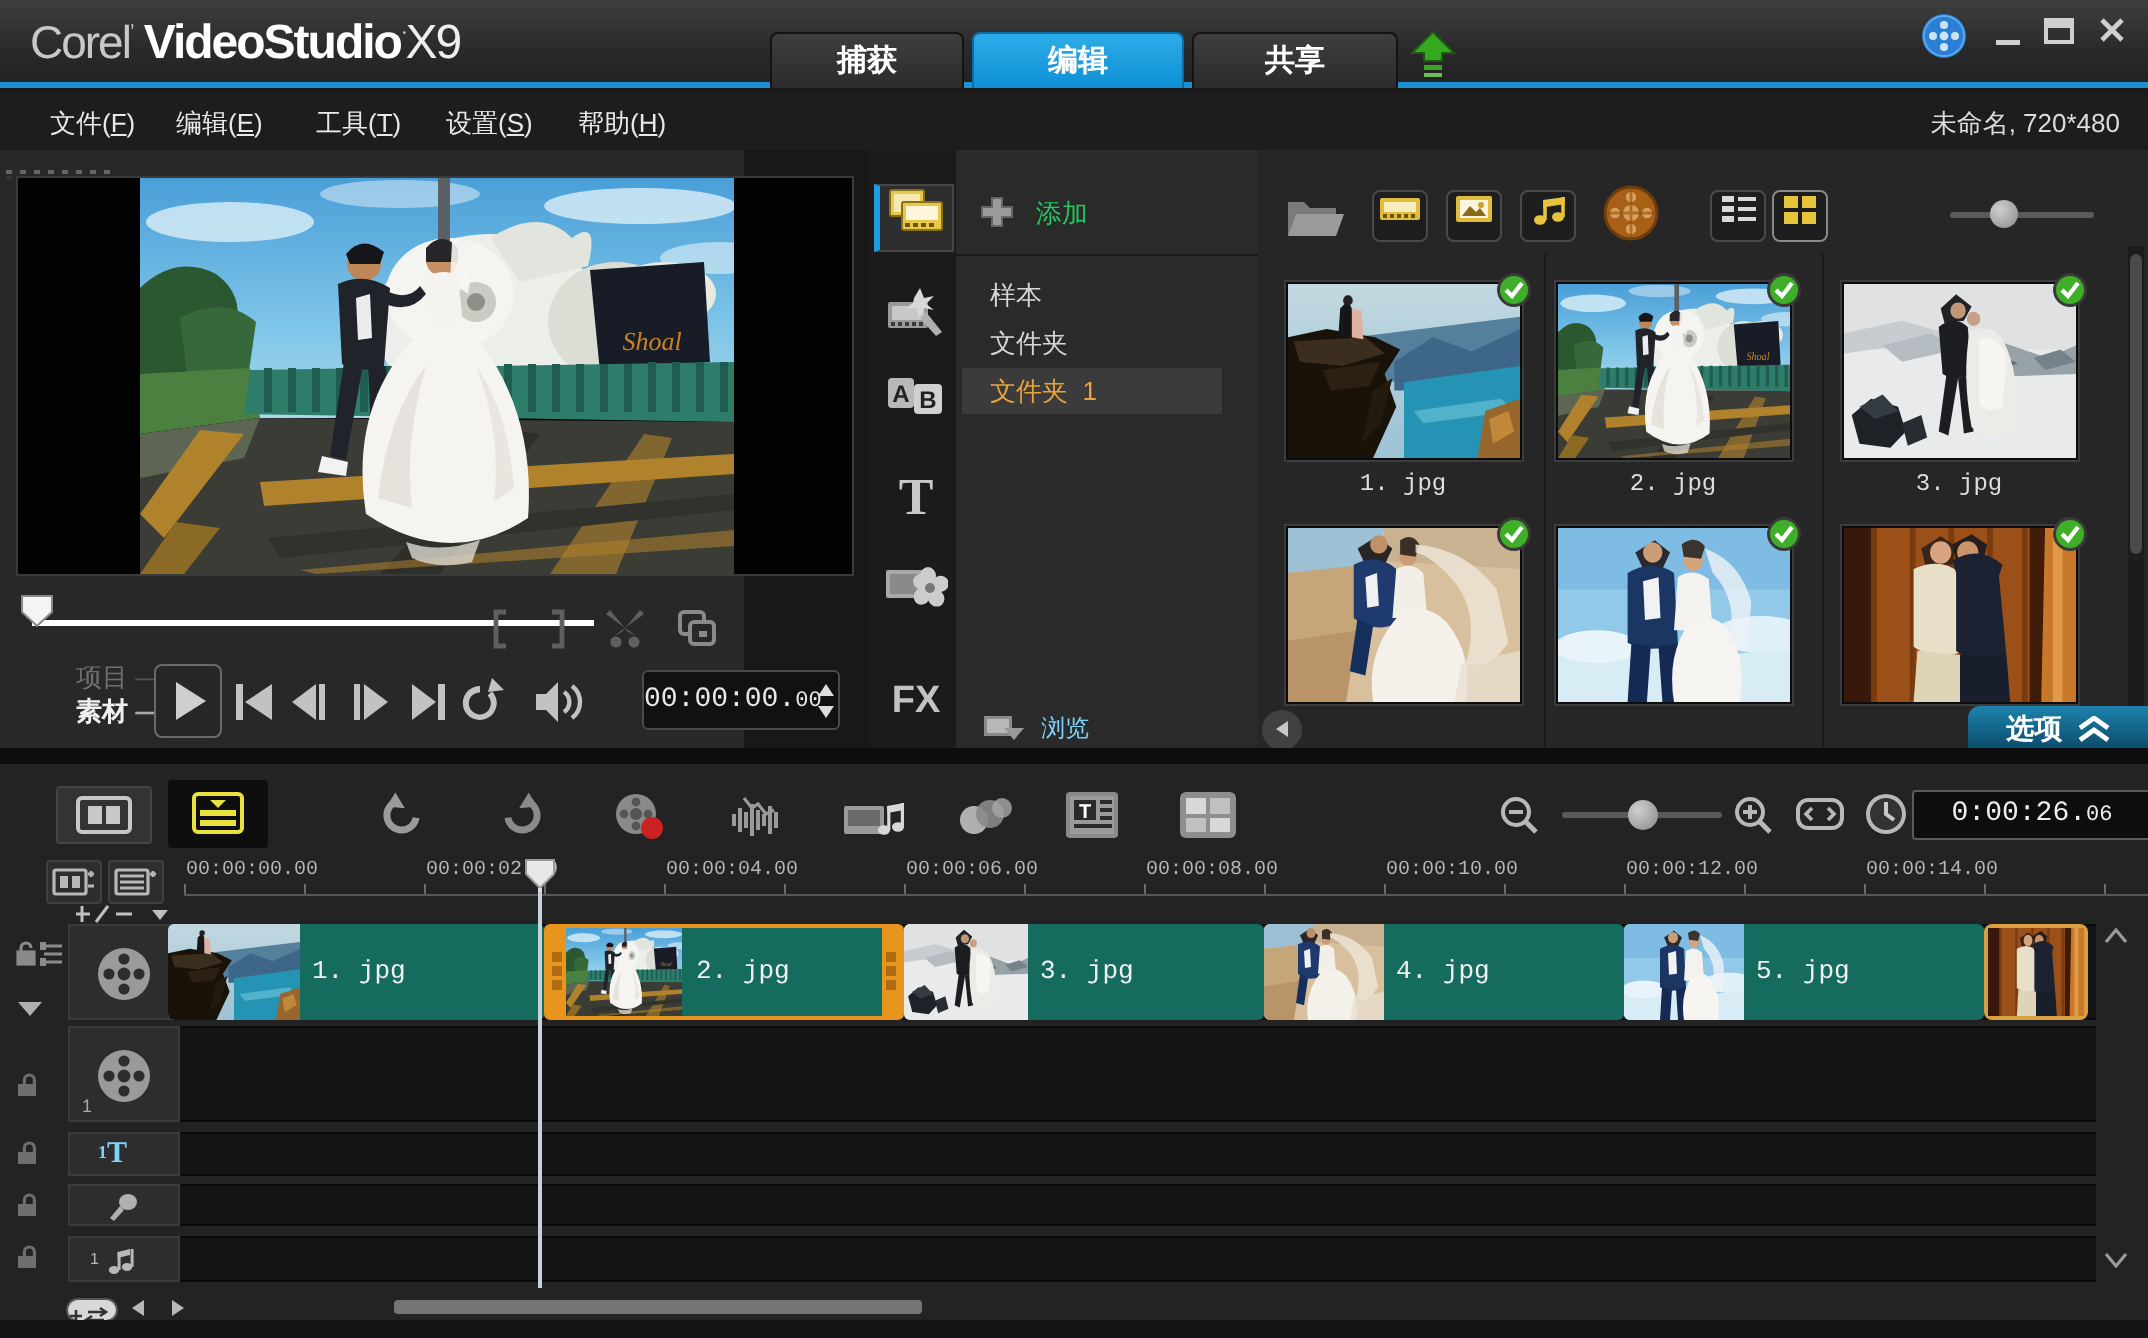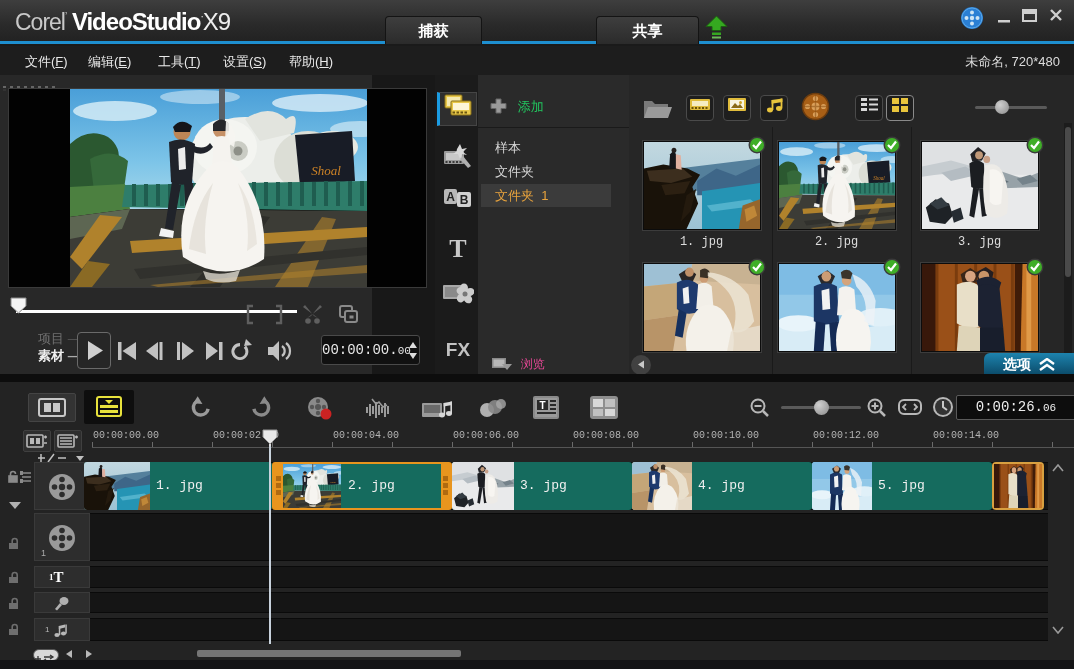--- a/index.html
+++ b/index.html
@@ -58,21 +58,21 @@
 #vt1 { left:2px; top:17px; width:40px; height:34px; background:#2e2e2e; border:1px solid #454545;
   border-left:3px solid #1b9ce3; }
 
 
 #navpanel { position:absolute; left:478px; top:0; width:151px; height:303px; background:#2a2a2a; }
 #nav-add { position:absolute; left:12px; top:23px; color:#22c55e; font-size:13px; }
 #navsep { position:absolute; left:0; top:52px; width:151px; height:1px; background:#1a1a1a; }
 .navitem { position:absolute; left:3px; width:130px; height:23px; line-height:23px;
   padding-left:14px; color:#d6d6d6; font-size:13px; }
 #nav3 { background:#3b3b3b; color:#e8a33d; }
-#nav-browse { position:absolute; left:14px; top:281px; color:#ec4899; font-size:12px; }
+#nav-browse { position:absolute; left:14px; top:281px; color:#7dd3fc; font-size:12px; }
 
 
 #library { position:absolute; left:629px; top:0; width:445px; height:303px; background:#262626; }
 #libbar { position:absolute; left:0; top:0; width:445px; height:42px; }
 .libbtn { position:absolute; top:20px; width:28px; height:26px; background:#1e1e1e;
   border:1px solid #4a4a4a; border-radius:4px; text-align:center; }
 #libthumbs { position:absolute; left:0px; top:0px; width:430px; height:303px; overflow:hidden; }
 .thumbcell { position:absolute; width:143px; height:119px; }
 .thumb { position:absolute; left:13px; top:7px; width:118px; height:89px; background:#888;
   border:1px solid #0c0c0c; outline:1px solid #3c3c3c; }
@@ -299,20 +299,21 @@
       <path d="M56 16 Q70 8 82 18 L80 24 Q68 16 58 22 Z" fill="#1c2232"></path>
       <path d="M38 60 L36 85 L60 85 L60 62 Z" fill="#ded4b8"></path>
       <path d="M60 62 L60 85 L86 85 L84 62 Z" fill="#181e2c"></path>
     </symbol>
   </defs>
 </svg>
 <div id="app">
   <div id="titlebar">
     <div id="logo"><span class="corel">Corel<span style="font-size:10px;vertical-align:10px">’</span></span> <span class="vs">VideoStudio</span><span class="x9"><span style="font-size:10px;vertical-align:10px">·</span>X9</span></div>
     <div class="tab" id="tab1">捕获</div>
+    <div class="tab" id="tab2">编辑</div>
     <div class="tab" id="tab3">共享</div>
     <div id="uparrow">
       <svg width="25" height="26" viewBox="0 0 25 26">
           <path d="M12.5 2 L23 12.5 L17 12.5 L17 16.5 L8 16.5 L8 12.5 L2 12.5 Z" fill="#35a820" stroke="#1d5c12" stroke-width="1"></path>
           <rect x="8" y="18.5" width="9" height="2.5" fill="#35a820"></rect>
           <rect x="8" y="22.5" width="9" height="2" fill="#6aba58"></rect>
         </svg>
     </div>
     <div id="wctrl">
       <svg style="position:absolute;right:90px;top:-2px" width="24" height="24" viewBox="0 0 24 24">
@@ -887,21 +888,21 @@
             <g fill="#2d2d2d">
               <circle cx="15" cy="7.5" r="2.8"></circle>
               <circle cx="22.5" cy="15" r="2.8"></circle>
               <circle cx="15" cy="22.5" r="2.8"></circle>
               <circle cx="7.5" cy="15" r="2.8"></circle>
             </g>
           </svg>
         <div style="position:absolute;left:6px;bottom:2px;color:#aaa;font-size:9px">1</div>
       </div>
       <div class="hdr" style="top:118px;height:22px">
-        <div style="position:absolute;left:14px;top:2px;color:#ffffff;font-size:15px;font-weight:bold;font-family:'Liberation Serif'"><span style="font-size:9px;vertical-align:2px">1</span>T</div>
+        <div style="position:absolute;left:14px;top:2px;color:#7dd3fc;font-size:15px;font-weight:bold;font-family:'Liberation Serif'"><span style="font-size:9px;vertical-align:2px">1</span>T</div>
       </div>
       <div class="hdr" style="top:144px;height:21px">
         <svg style="margin-top:3px" width="18" height="15" viewBox="0 0 18 15">
             <ellipse cx="11" cy="5" rx="4.5" ry="4" fill="#b0b0b0"></ellipse>
             <path d="M7 7 L2 13 L4 14.5 L9 9 Z" fill="#b0b0b0"></path>
           </svg>
       </div>
       <div class="hdr" style="top:170px;height:23px">
         <div style="position:absolute;left:10px;top:6px;color:#b8b8b8;font-size:8px">1</div>
         <svg style="position:absolute;left:18px;top:4px" width="16" height="15" viewBox="0 0 16 15">

